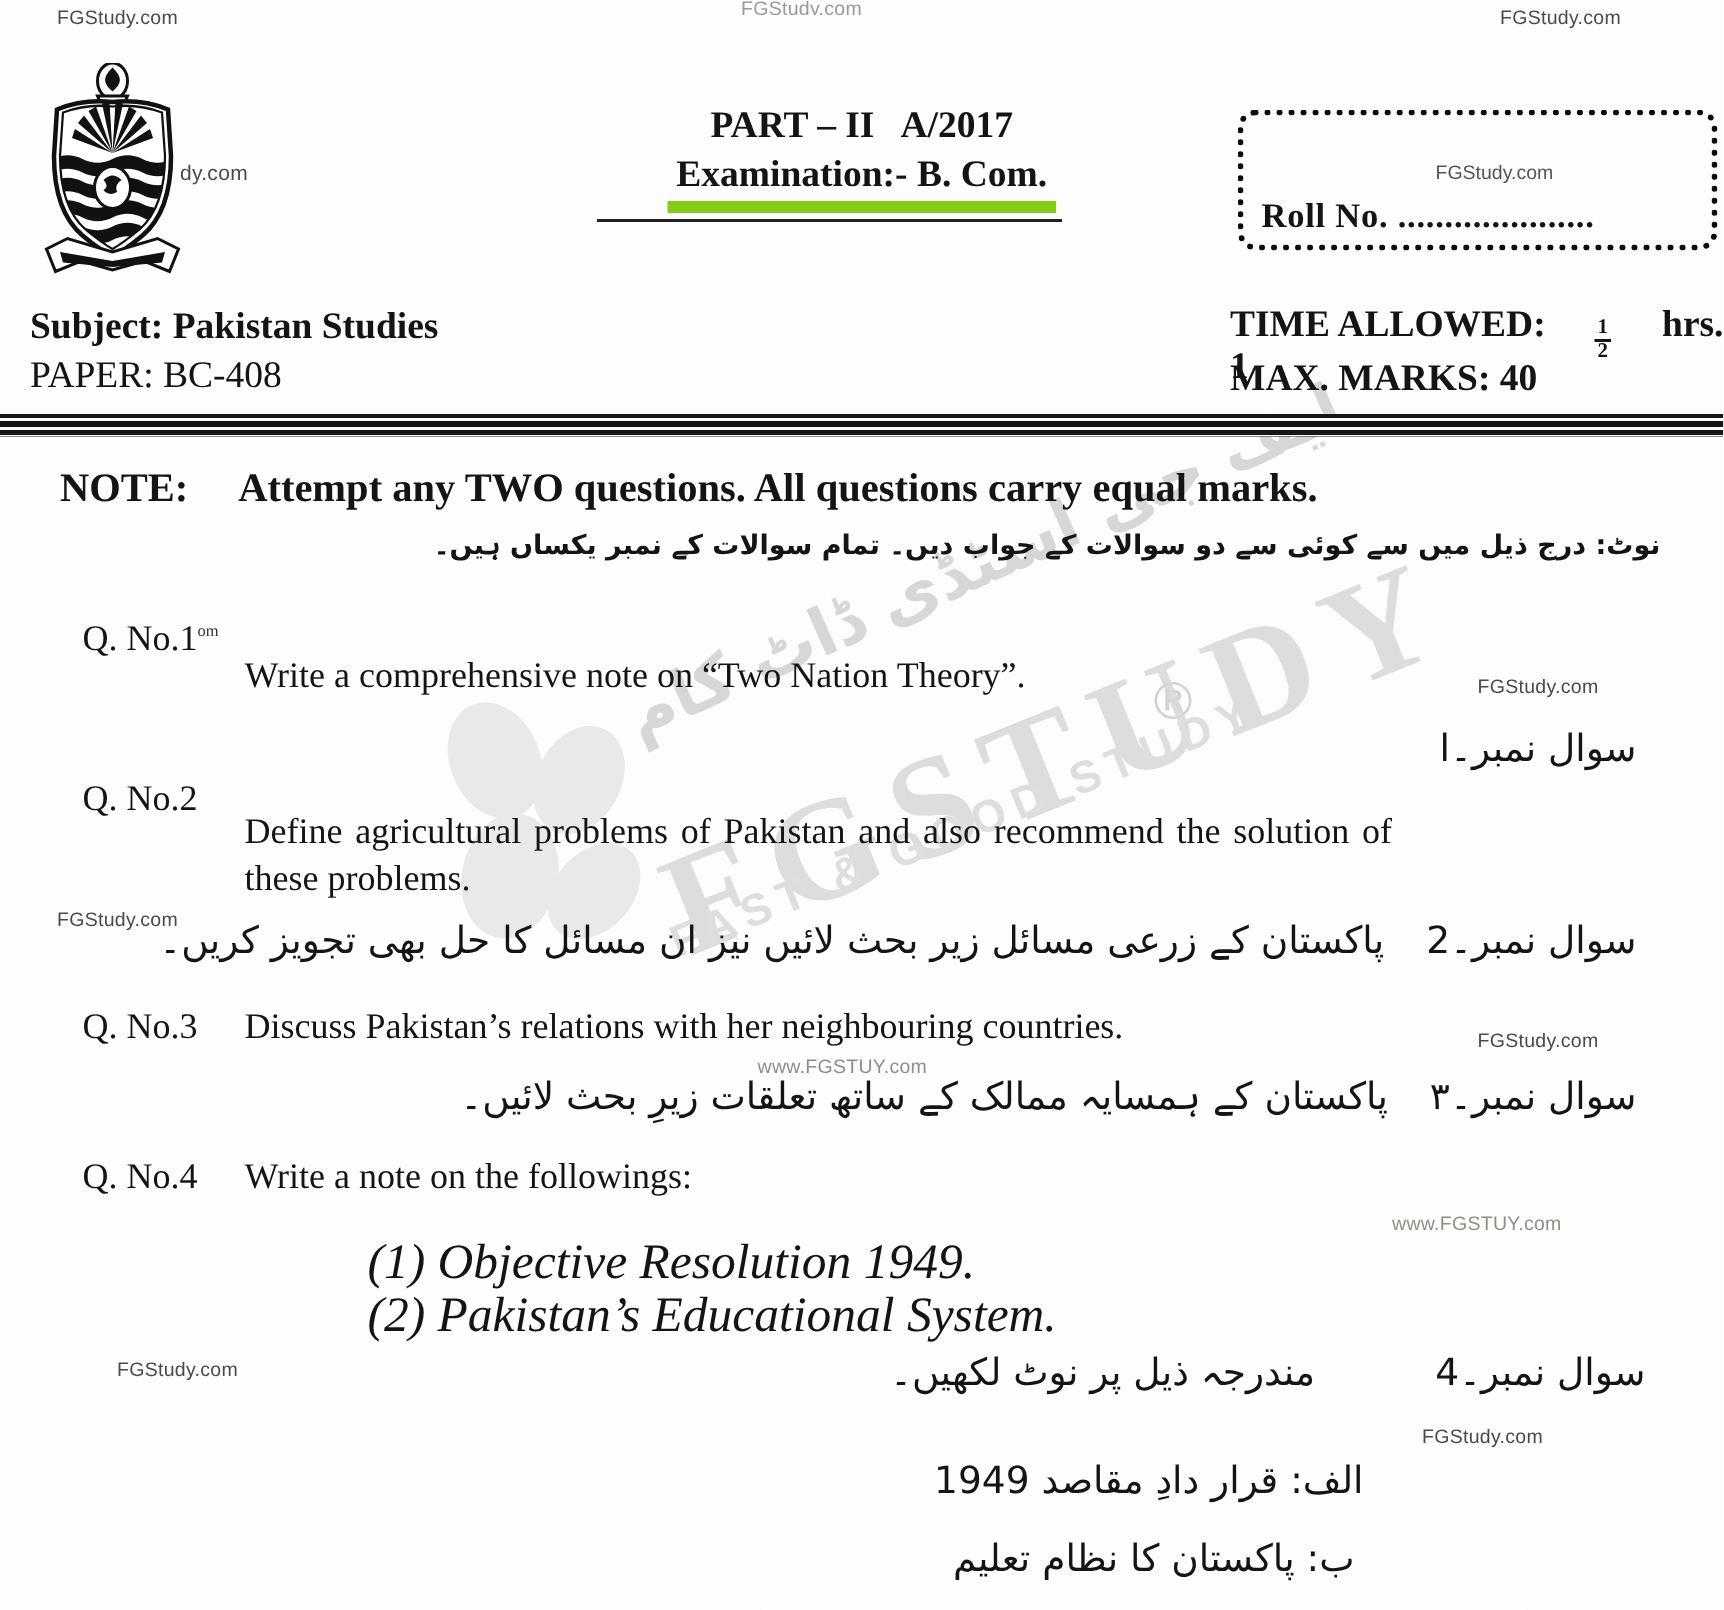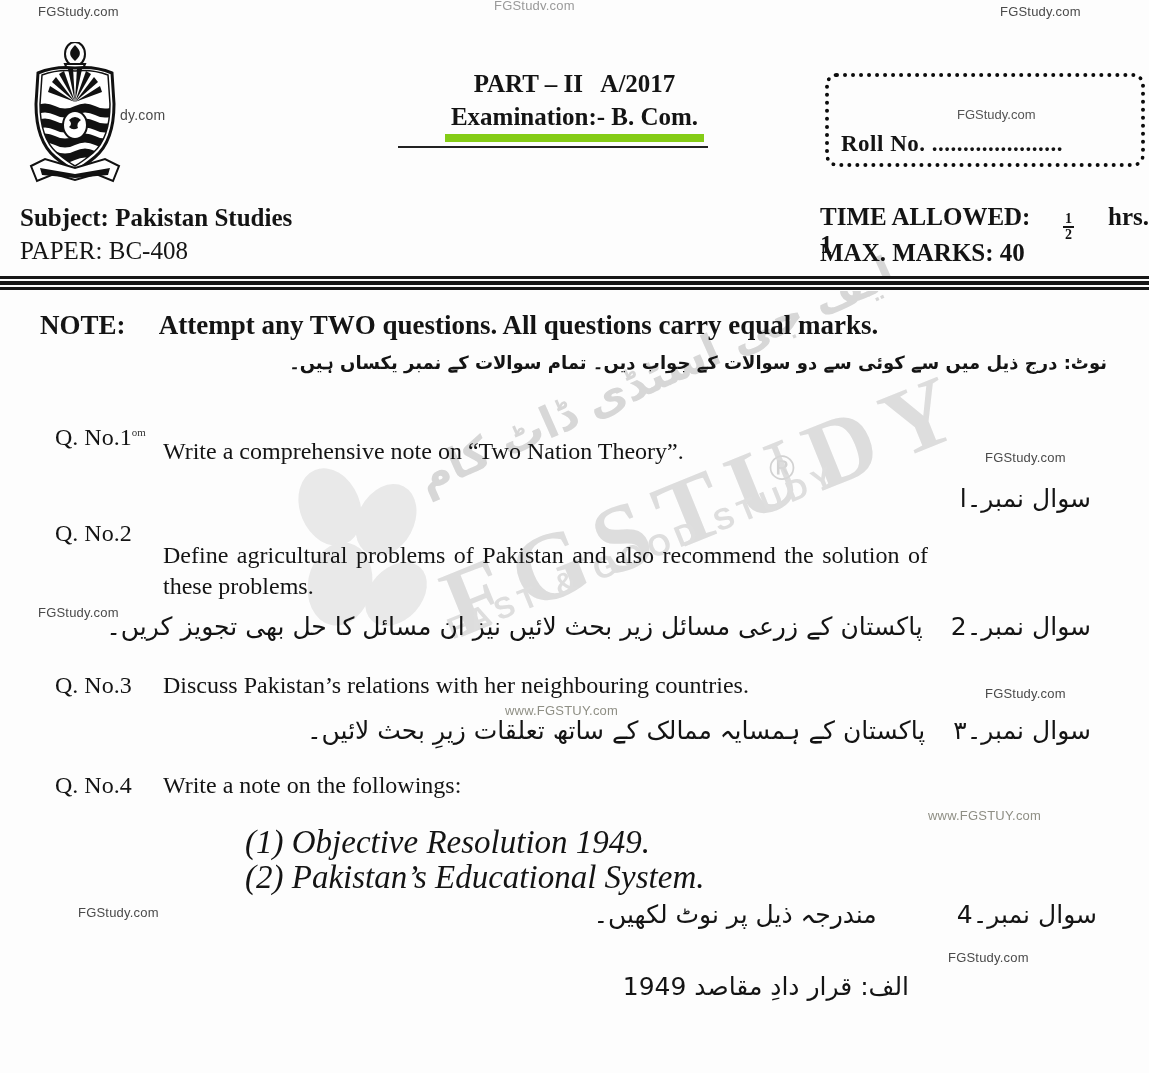--- a/index.html
+++ b/index.html
@@ -155,21 +155,21 @@
     <div class="marks">MAX. MARKS: 40</div>
 
     <div class="rule"></div>
 
     <div class="note">
       <span class="lbl">NOTE:</span>
       <span>Attempt any TWO questions. All questions carry equal marks.</span>
     </div>
     <div class="note-ur">نوٹ:    درج ذیل میں سے کوئی سے دو سوالات کے جواب دیں۔ تمام سوالات کے نمبر یکساں ہیں۔</div>
 
-    <div class="q-en qnum" style="top:424px;text-align:right;">
+    <div class="q-en qnum" style="top:413px;text-align:right;">
       <span>Q. No.1</span><sup class="artifact">om</sup>
     </div>
     <div class="q-en qtext" style="top:438px;">Write a comprehensive note on “Two Nation Theory”.</div>
     <div class="urow" style="right:58px;top:484px;">
       <span>سوال نمبر۔ا</span>
     </div>
 
     <div class="q-en qnum" style="top:520px;">Q. No.2</div>
     <div class="q-en qtext just" style="top:540px;">Define agricultural problems of Pakistan and also recommend the solution of these problems.</div>
     <div class="urow" style="right:58px;top:612px;">
@@ -186,15 +186,16 @@
 
     <div class="q-en qnum" style="top:772px;">Q. No.4</div>
     <div class="q-en qtext" style="top:772px;">Write a note on the followings:</div>
     <div class="qitem" style="top:824px;">(1) Objective Resolution 1949.</div>
     <div class="qitem" style="top:859px;">(2) Pakistan’s Educational System.</div>
     <div class="urow" style="right:52px;top:900px;gap:80px;">
       <span>سوال نمبر۔4</span>
       <span>مندرجہ ذیل پر نوٹ لکھیں۔</span>
     </div>
     <div class="usub" style="right:240px;top:972px;">الف: قرار دادِ مقاصد 1949</div>
+    <div class="usub" style="right:246px;top:1024px;">ب: پاکستان کا نظام تعلیم</div>
 
   </div>
 </div>
 
 </body></html>

